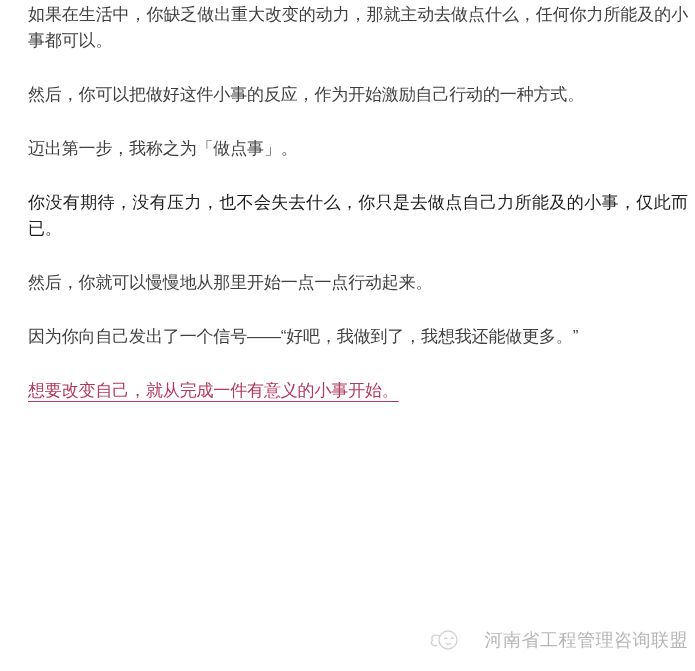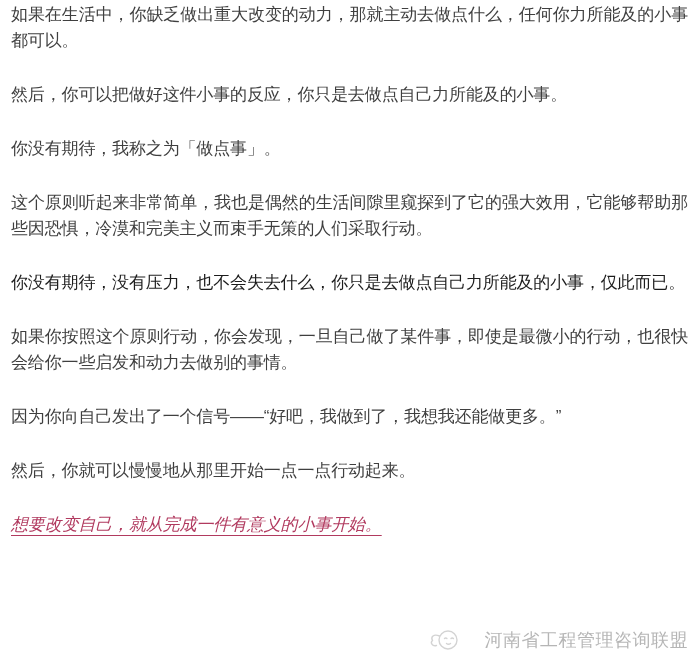--- a/index.html
+++ b/index.html
@@ -8,42 +8,41 @@
     background: #ffffff;
   }
   body {
     width: 695px;
     height: 671px;
     position: relative;
     overflow: hidden;
     font-family: "Liberation Sans", "DejaVu Sans", sans-serif;
   }
   .article {
-    padding: 2px 7px 0 11px;
+    padding: 2px 7px 0 28px;
   }
   p.para {
     margin: 0 0 28px 0;
     font-size: 17px;
     line-height: 26px;
     letter-spacing: -0.15px;
     color: var(--body-text, #3f3f3f);
     text-align: justify;
     text-justify: inter-ideograph;
   }
   p.para.bold {
     font-weight: 400;
     color: var(--bold-text, #1c1c1c);
   }
   p.para.highlight {
     color: var(--highlight-text, #b13a5f);
     text-decoration: underline;
     text-decoration-thickness: 1px;
     text-underline-offset: 5px;
     margin-bottom: 0;
-    font-style: italic;
   }
   .watermark {
     position: absolute;
     right: 7px;
     bottom: 16px;
     display: flex;
     align-items: center;
     gap: 22px;
     user-select: none;
   }
@@ -60,27 +59,25 @@
     opacity: 0.85;
     text-shadow: 1px 1px 0 #ffffff;
     white-space: nowrap;
   }
 </style>
 </head>
 <body style="--body-text: #3f3f3f; --bold-text: #1c1c1c; --highlight-text: #b13a5f; --watermark-text: #a9a9a9;">
 
 <div class="article">
     <p class="para normal">如果在生活中，你缺乏做出重大改变的动力，那就主动去做点什么，任何你力所能及的小事都可以。</p>
-    <p class="para normal">然后，你可以把做好这件小事的反应，你只是去做点自己力所能及的小事。</p>
-    <p class="para normal">你没有期待，我称之为「做点事」。</p>
-    <p class="para normal">这个原则听起来非常简单，我也是偶然的生活间隙里窥探到了它的强大效用，它能够帮助那些因恐惧，冷漠和完美主义而束手无策的人们采取行动。</p>
+    <p class="para normal">然后，你可以把做好这件小事的反应，作为开始激励自己行动的一种方式。</p>
+    <p class="para normal">迈出第一步，我称之为「做点事」。</p>
     <p class="para bold">你没有期待，没有压力，也不会失去什么，你只是去做点自己力所能及的小事，仅此而已。</p>
-    <p class="para normal">如果你按照这个原则行动，你会发现，一旦自己做了某件事，即使是最微小的行动，也很快会给你一些启发和动力去做别的事情。</p>
+    <p class="para normal">然后，你就可以慢慢地从那里开始一点一点行动起来。</p>
     <p class="para normal">因为你向自己发出了一个信号——“好吧，我做到了，我想我还能做更多。”</p>
-    <p class="para normal">然后，你就可以慢慢地从那里开始一点一点行动起来。</p>
     <p class="para highlight">想要改变自己，就从完成一件有意义的小事开始。</p>
   </div>
 
 <div class="watermark">
   <span class="wm-icon">
     <svg width="36" height="30" viewBox="0 0 36 30" xmlns="http://www.w3.org/2000/svg">
       <g fill="none" stroke="#b0b0b0" stroke-width="1.4" stroke-linecap="round">
         <circle cx="21" cy="15" r="9" fill="#ffffff"></circle>
         <path d="M12.5 11 C6.5 8.5 3.5 12 5.5 15.5 C3 17.5 5 21.5 9.5 20.5"></path>
         <path d="M17.5 13.5 q1.2 -1.2 2.4 0"></path>

